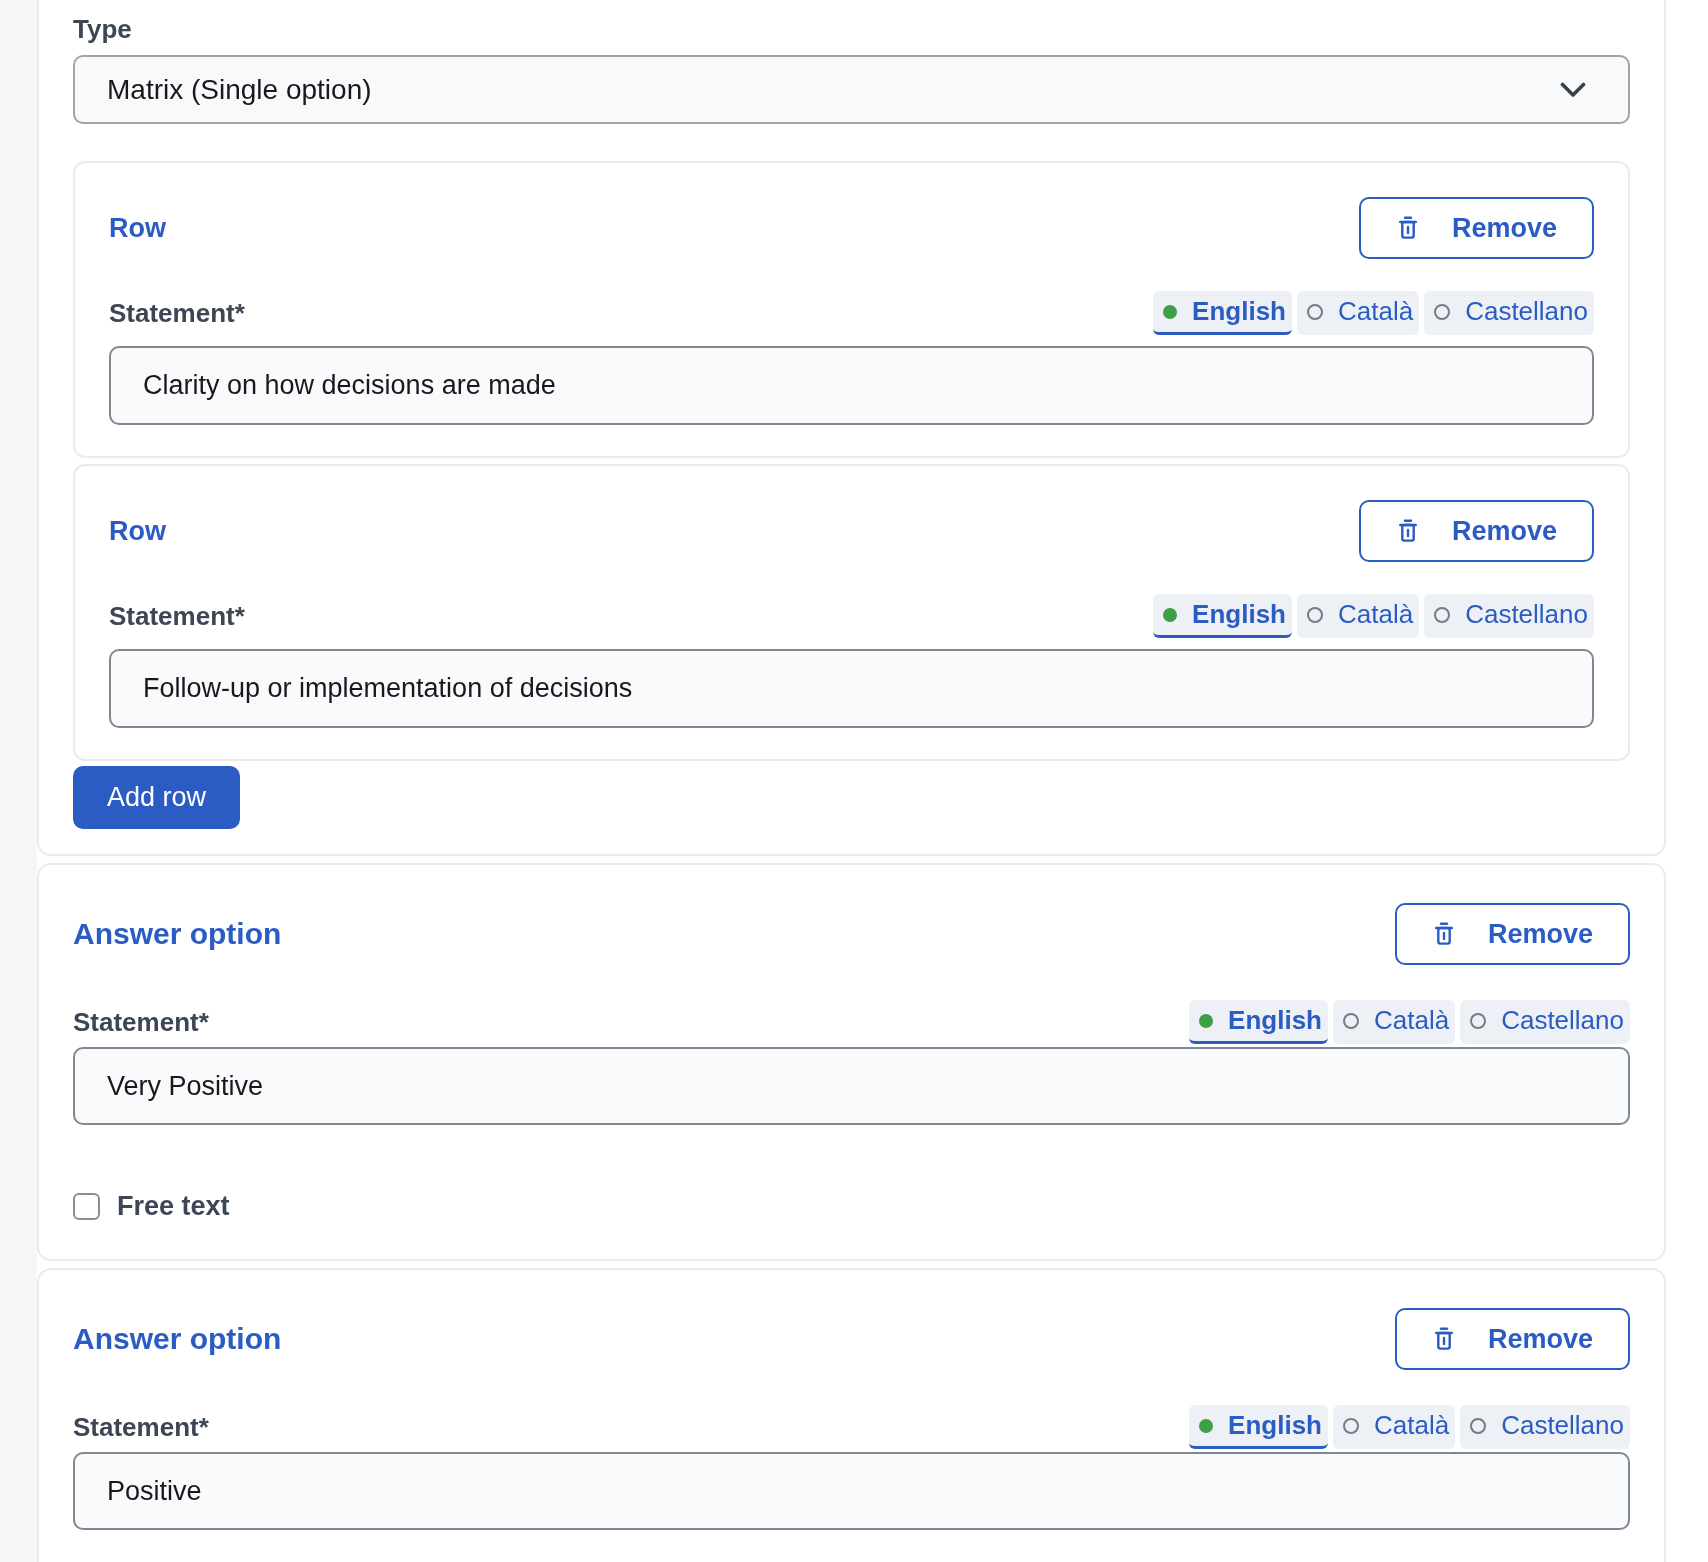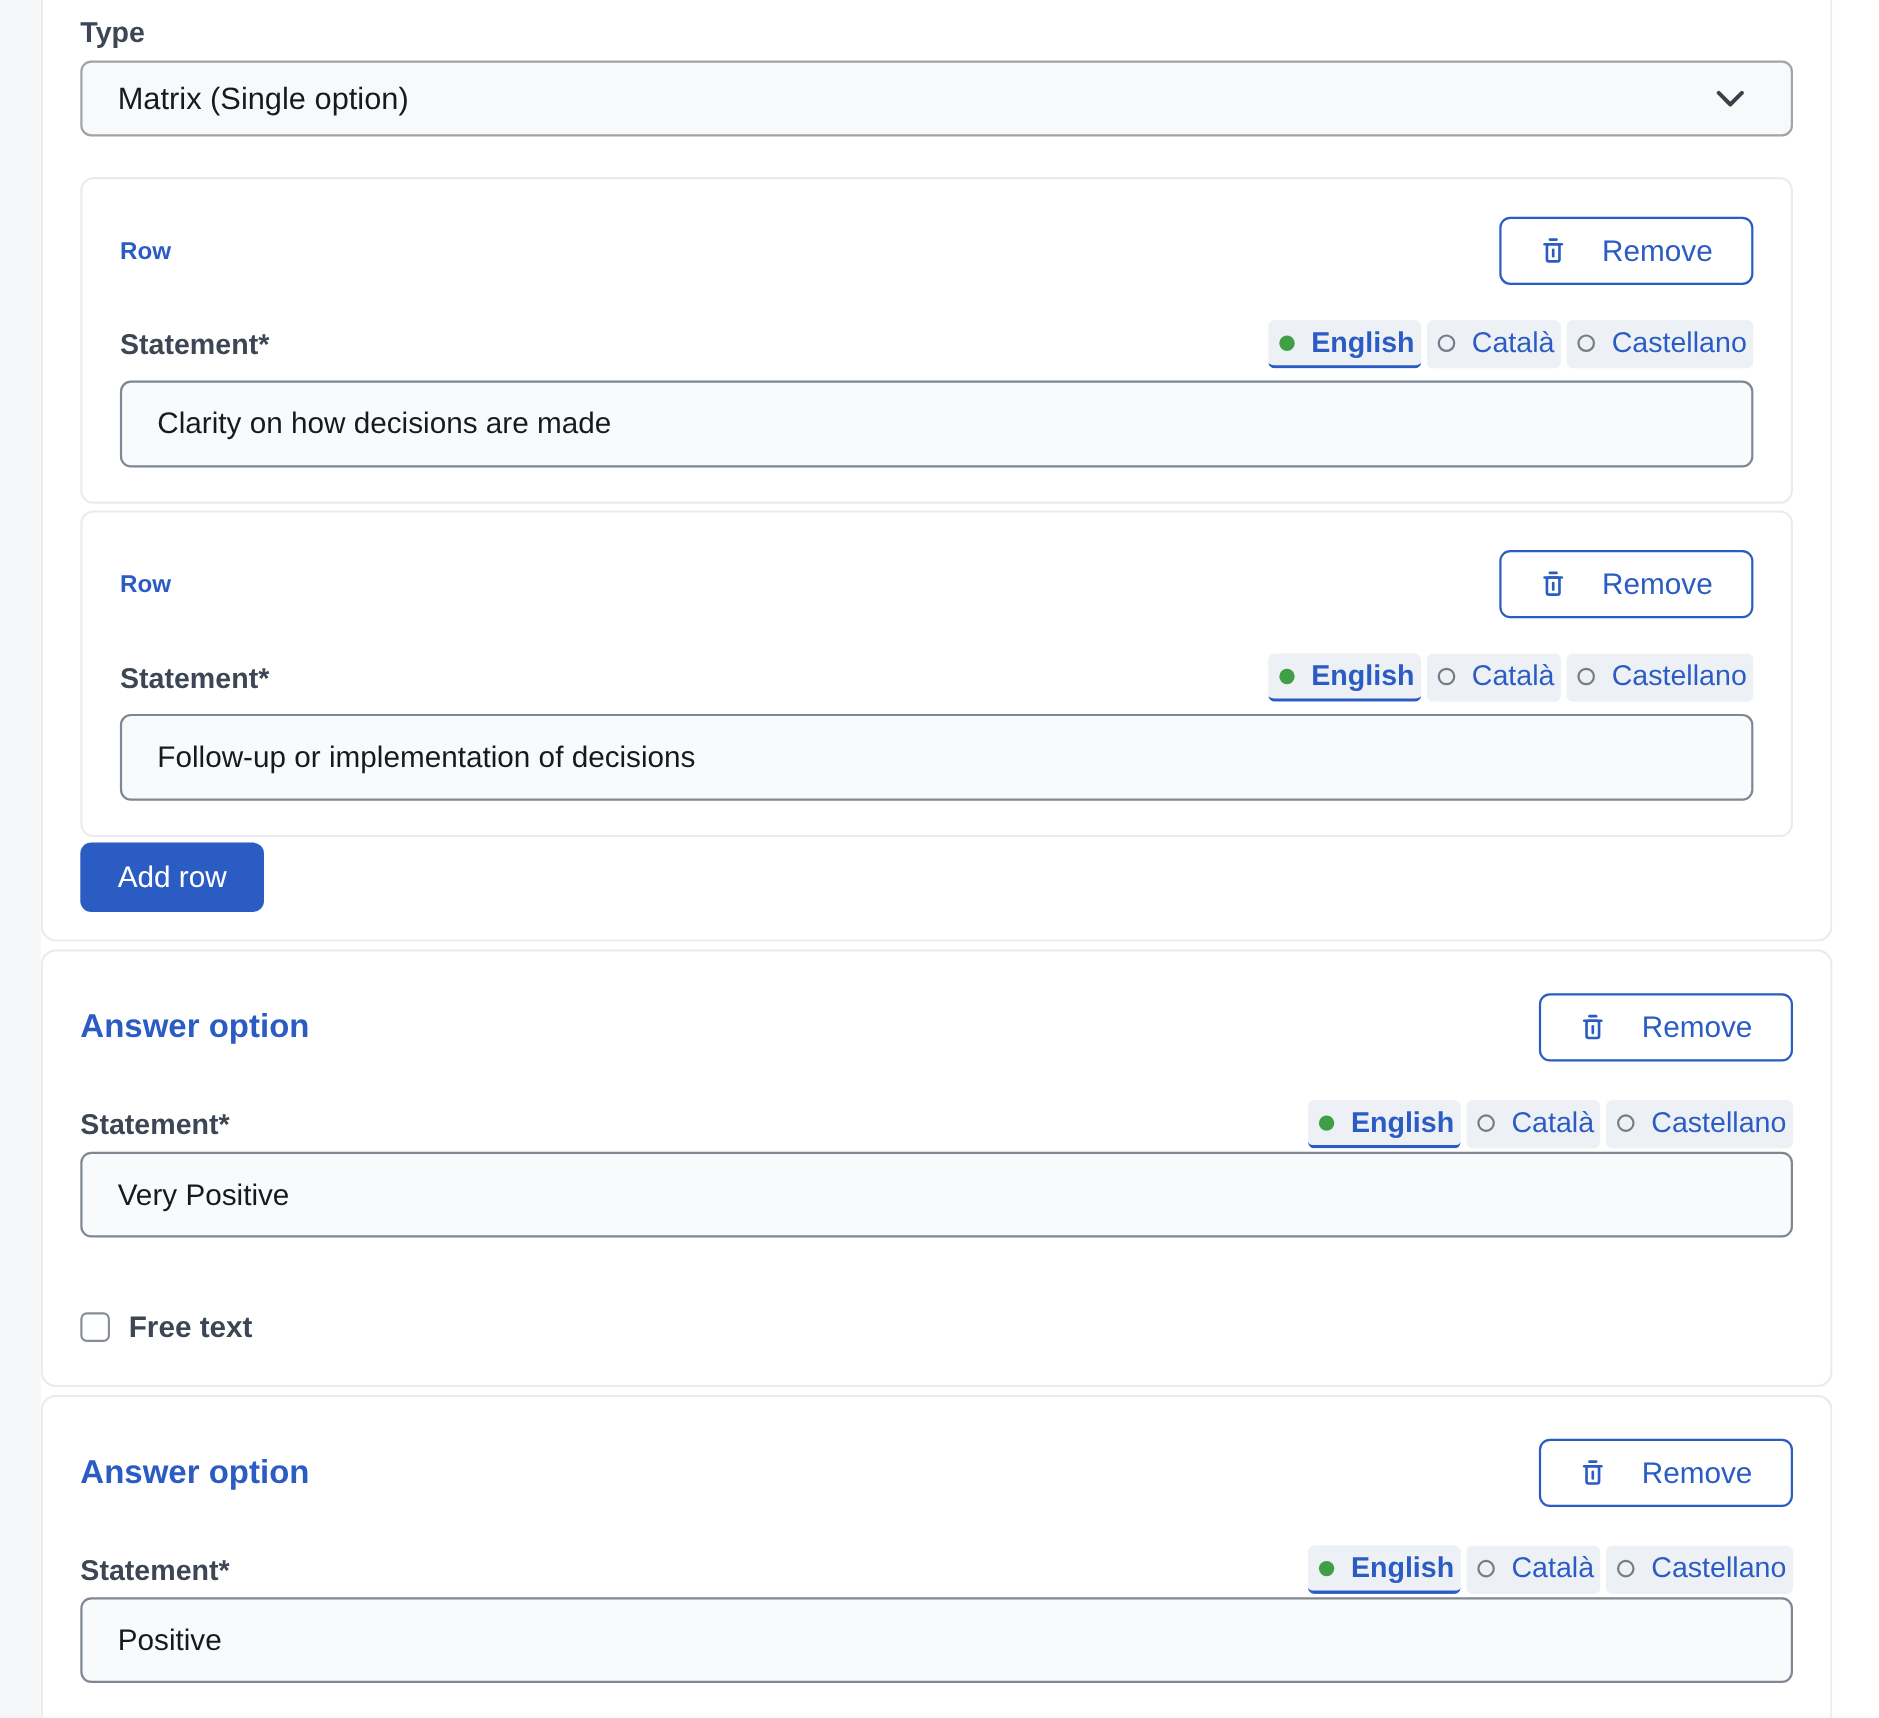--- a/index.html
+++ b/index.html
@@ -54,30 +54,30 @@
     background: #fff;
     padding: 34px 34px 31px 34px;
     margin-top: 6px;
   }
   .row-card.first { margin-top: 37px; }
 
   .card-header {
     display: flex; align-items: center; justify-content: space-between;
     min-height: 62px;
   }
-  .section-heading { font-size: 22px; font-weight: 700; color: #2b5cc4; }
+  .section-heading { font-size: 27px; font-weight: 700; color: #2b5cc4; }
   .section-heading.big { font-size: 30px; }
 
   .remove-btn {
     height: 62px;
     display: inline-flex; align-items: center; justify-content: center;
     gap: 32px;
     border: 2.5px solid #2b5cc4; border-radius: 10px;
     background: #ffffff; color: #2b5cc4;
-    font-size: 27px; font-weight: 400;
+    font-size: 27px; font-weight: 700;
     font-family: inherit;
     padding: 0 35px;
     cursor: pointer;
   }
 
   .stmt-row {
     display: flex; align-items: center; justify-content: space-between;
     margin-top: 32px;
   }
   .stmt-row.answer { margin-top: 35px; }

